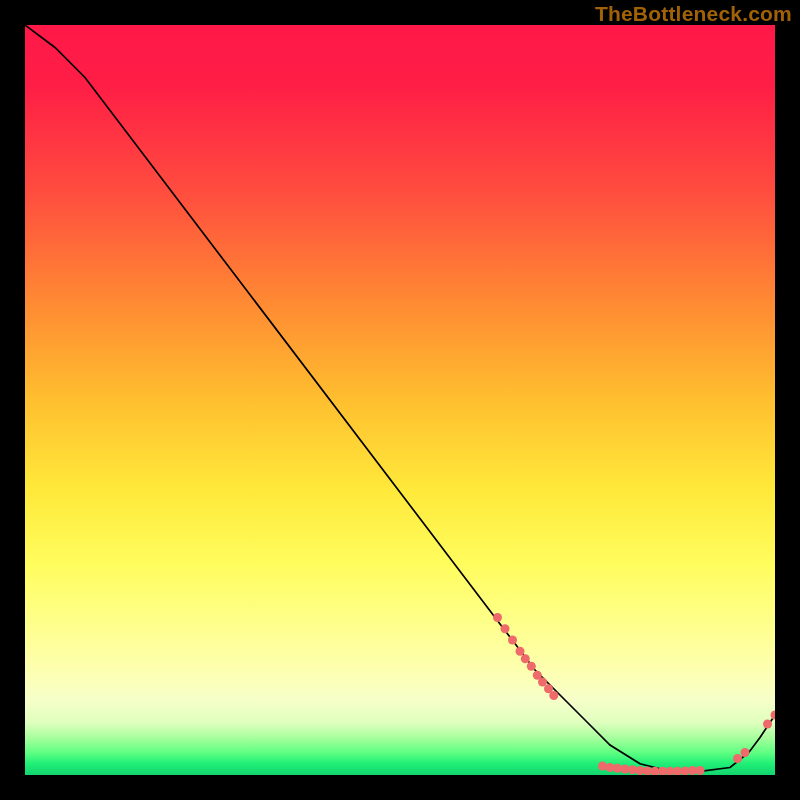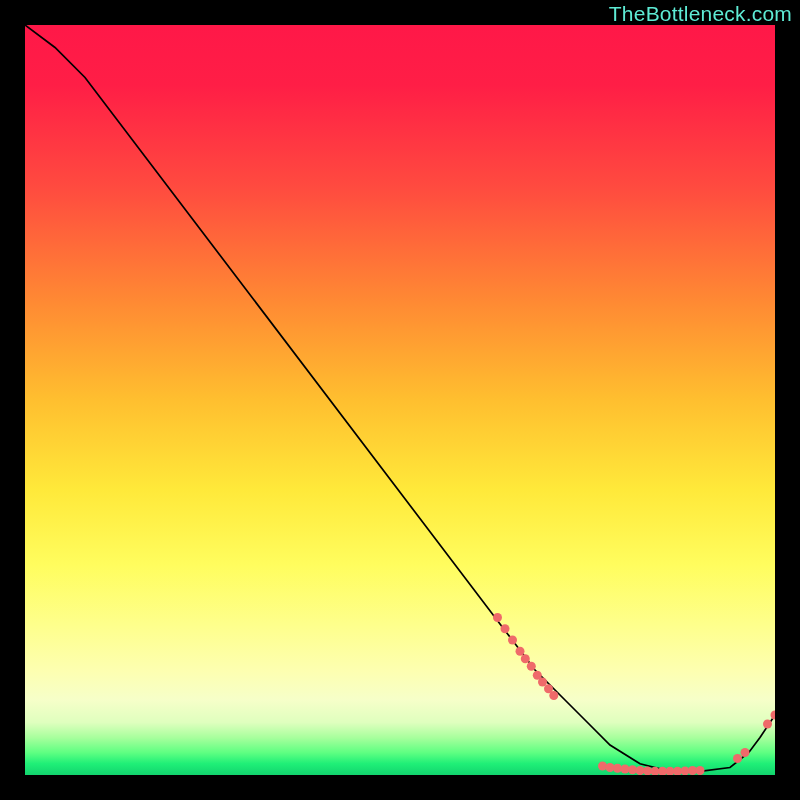--- a/index.html
+++ b/index.html
@@ -12,23 +12,23 @@
   }
   .container {
     position: relative;
     width: 800px;
     height: 800px;
   }
   .watermark {
     position: absolute;
     top: 2px;
     right: 8px;
-    color: #5eead4;
+    color: #a16207;
     font-size: 21px;
-    font-weight: 400;
+    font-weight: 700;
     z-index: 10;
     letter-spacing: 0.2px;
   }
   .plot-frame {
     position: absolute;
     left: 25px;
     top: 25px;
     width: 750px;
     height: 750px;
     overflow: hidden;

